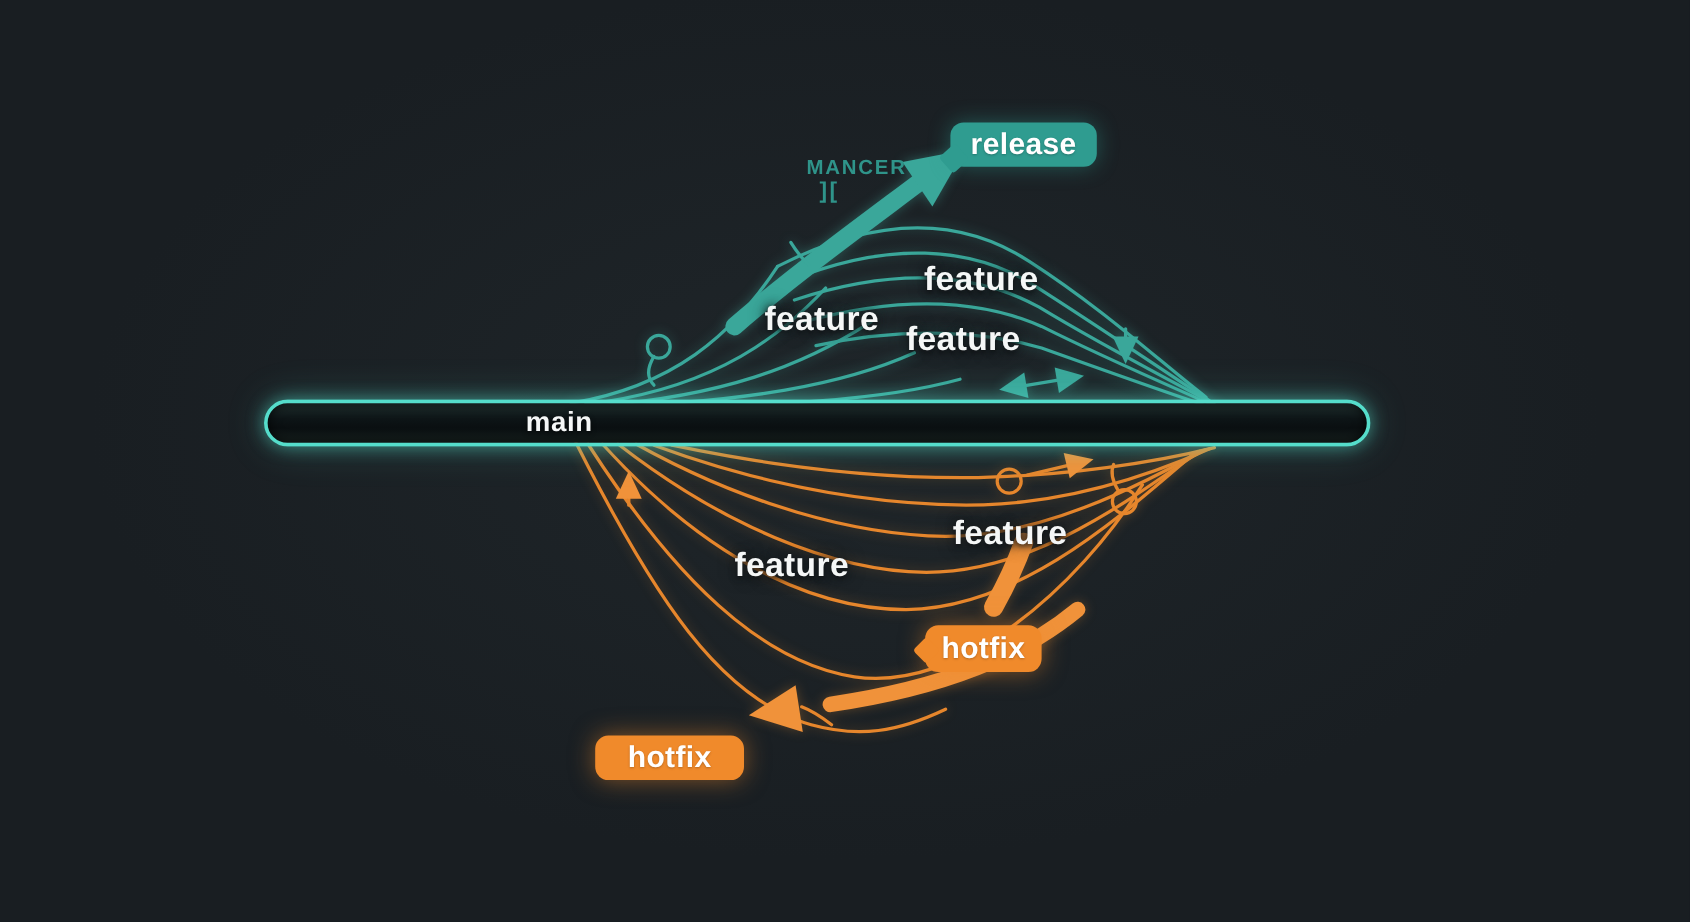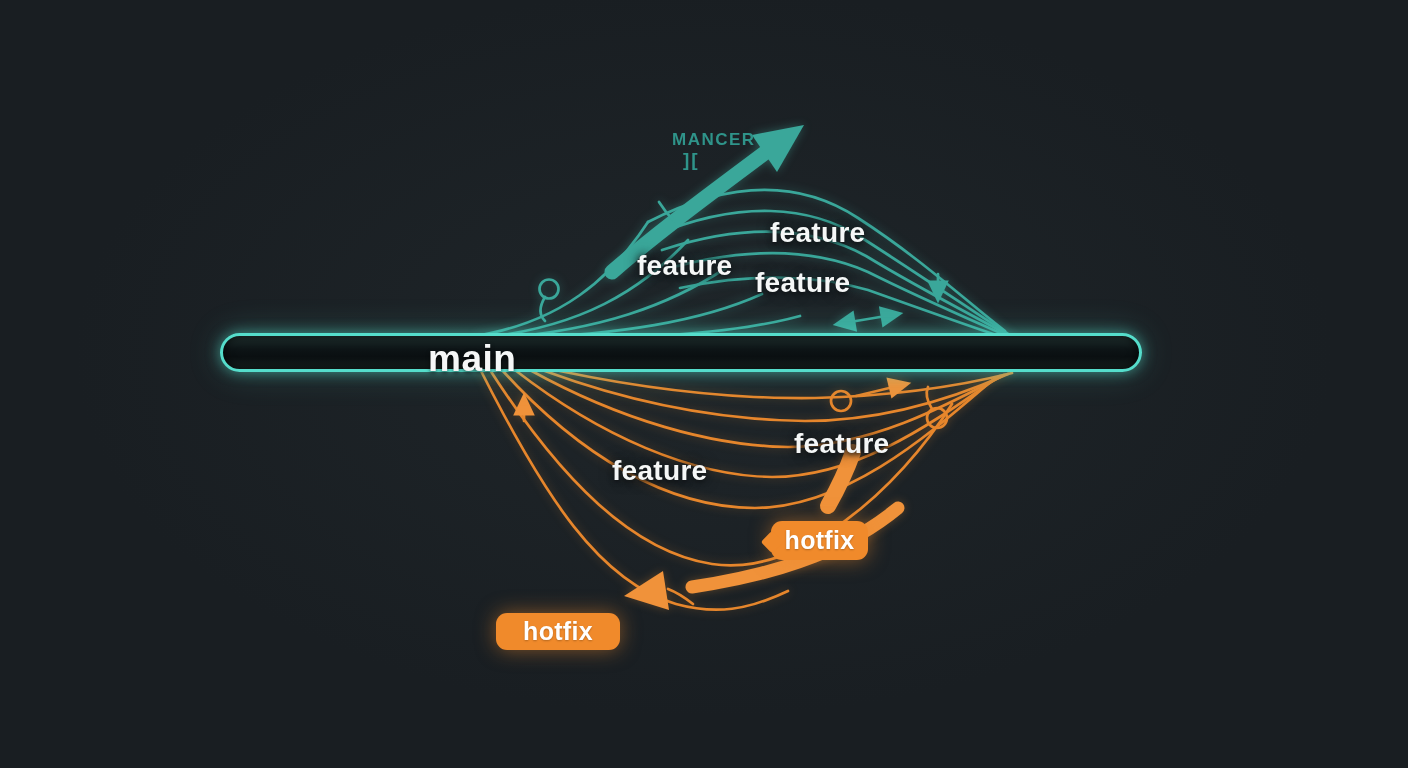--- a/index.html
+++ b/index.html
@@ -22,21 +22,21 @@
   .orange{filter:drop-shadow(0 0 5px rgba(240,145,50,.30));}
 
   .main-pill{
     position:absolute;left:220px;top:333px;width:922px;height:39px;
     border:3px solid var(--teal_bright);border-radius:22px;box-sizing:border-box;
     background:linear-gradient(180deg,#20302f 0%,#0d1416 40%,#0a0f11 62%,#17211f 100%);
     box-shadow:0 0 14px rgba(85,221,203,.55),0 0 34px rgba(85,221,203,.22),inset 0 0 10px rgba(0,0,0,.75);
   }
   .main-label{
     position:absolute;left:428px;top:338px;width:76px;text-align:center;
-    color:var(--label_white);font-size:37px;font-weight:600;letter-spacing:.5px;
+    color:var(--label_white);font-size:23px;font-weight:600;letter-spacing:.5px;
     text-shadow:0 2px 4px rgba(0,0,0,.6);
   }
   .feature-label{
     position:absolute;color:var(--label_white);font-size:28px;font-weight:600;letter-spacing:.3px;
     text-shadow:0 0 7px rgba(24,29,33,.95),0 0 14px rgba(24,29,33,.8),0 2px 4px rgba(0,0,0,.55);
     white-space:nowrap;
     text-align:right;
   }
   .badge{
     position:absolute;display:flex;align-items:center;justify-content:center;
@@ -140,20 +140,24 @@
       </g>
     </g>
   </svg>
 
   <div class="main-pill"></div>
   <div class="main-label">main</div>
 
   <div class="watermark">MANCER</div>
   <div class="watermark-glyph">][</div>
 
+  <div class="badge teal-badge release-badge">
+    <span class="tail"></span>
+    <span>release</span>
+  </div>
 
   <div class="feature-label" style="left:770px;top:217px;">feature</div>
   <div class="feature-label" style="left:637px;top:250px;">feature</div>
   <div class="feature-label" style="left:755px;top:267px;">feature</div>
 
   <div class="feature-label" style="left:794px;top:428px;">feature</div>
   <div class="feature-label" style="left:612px;top:455px;">feature</div>
 
   <div class="badge orange-badge hotfix-upper">
     <span class="tail"></span>

